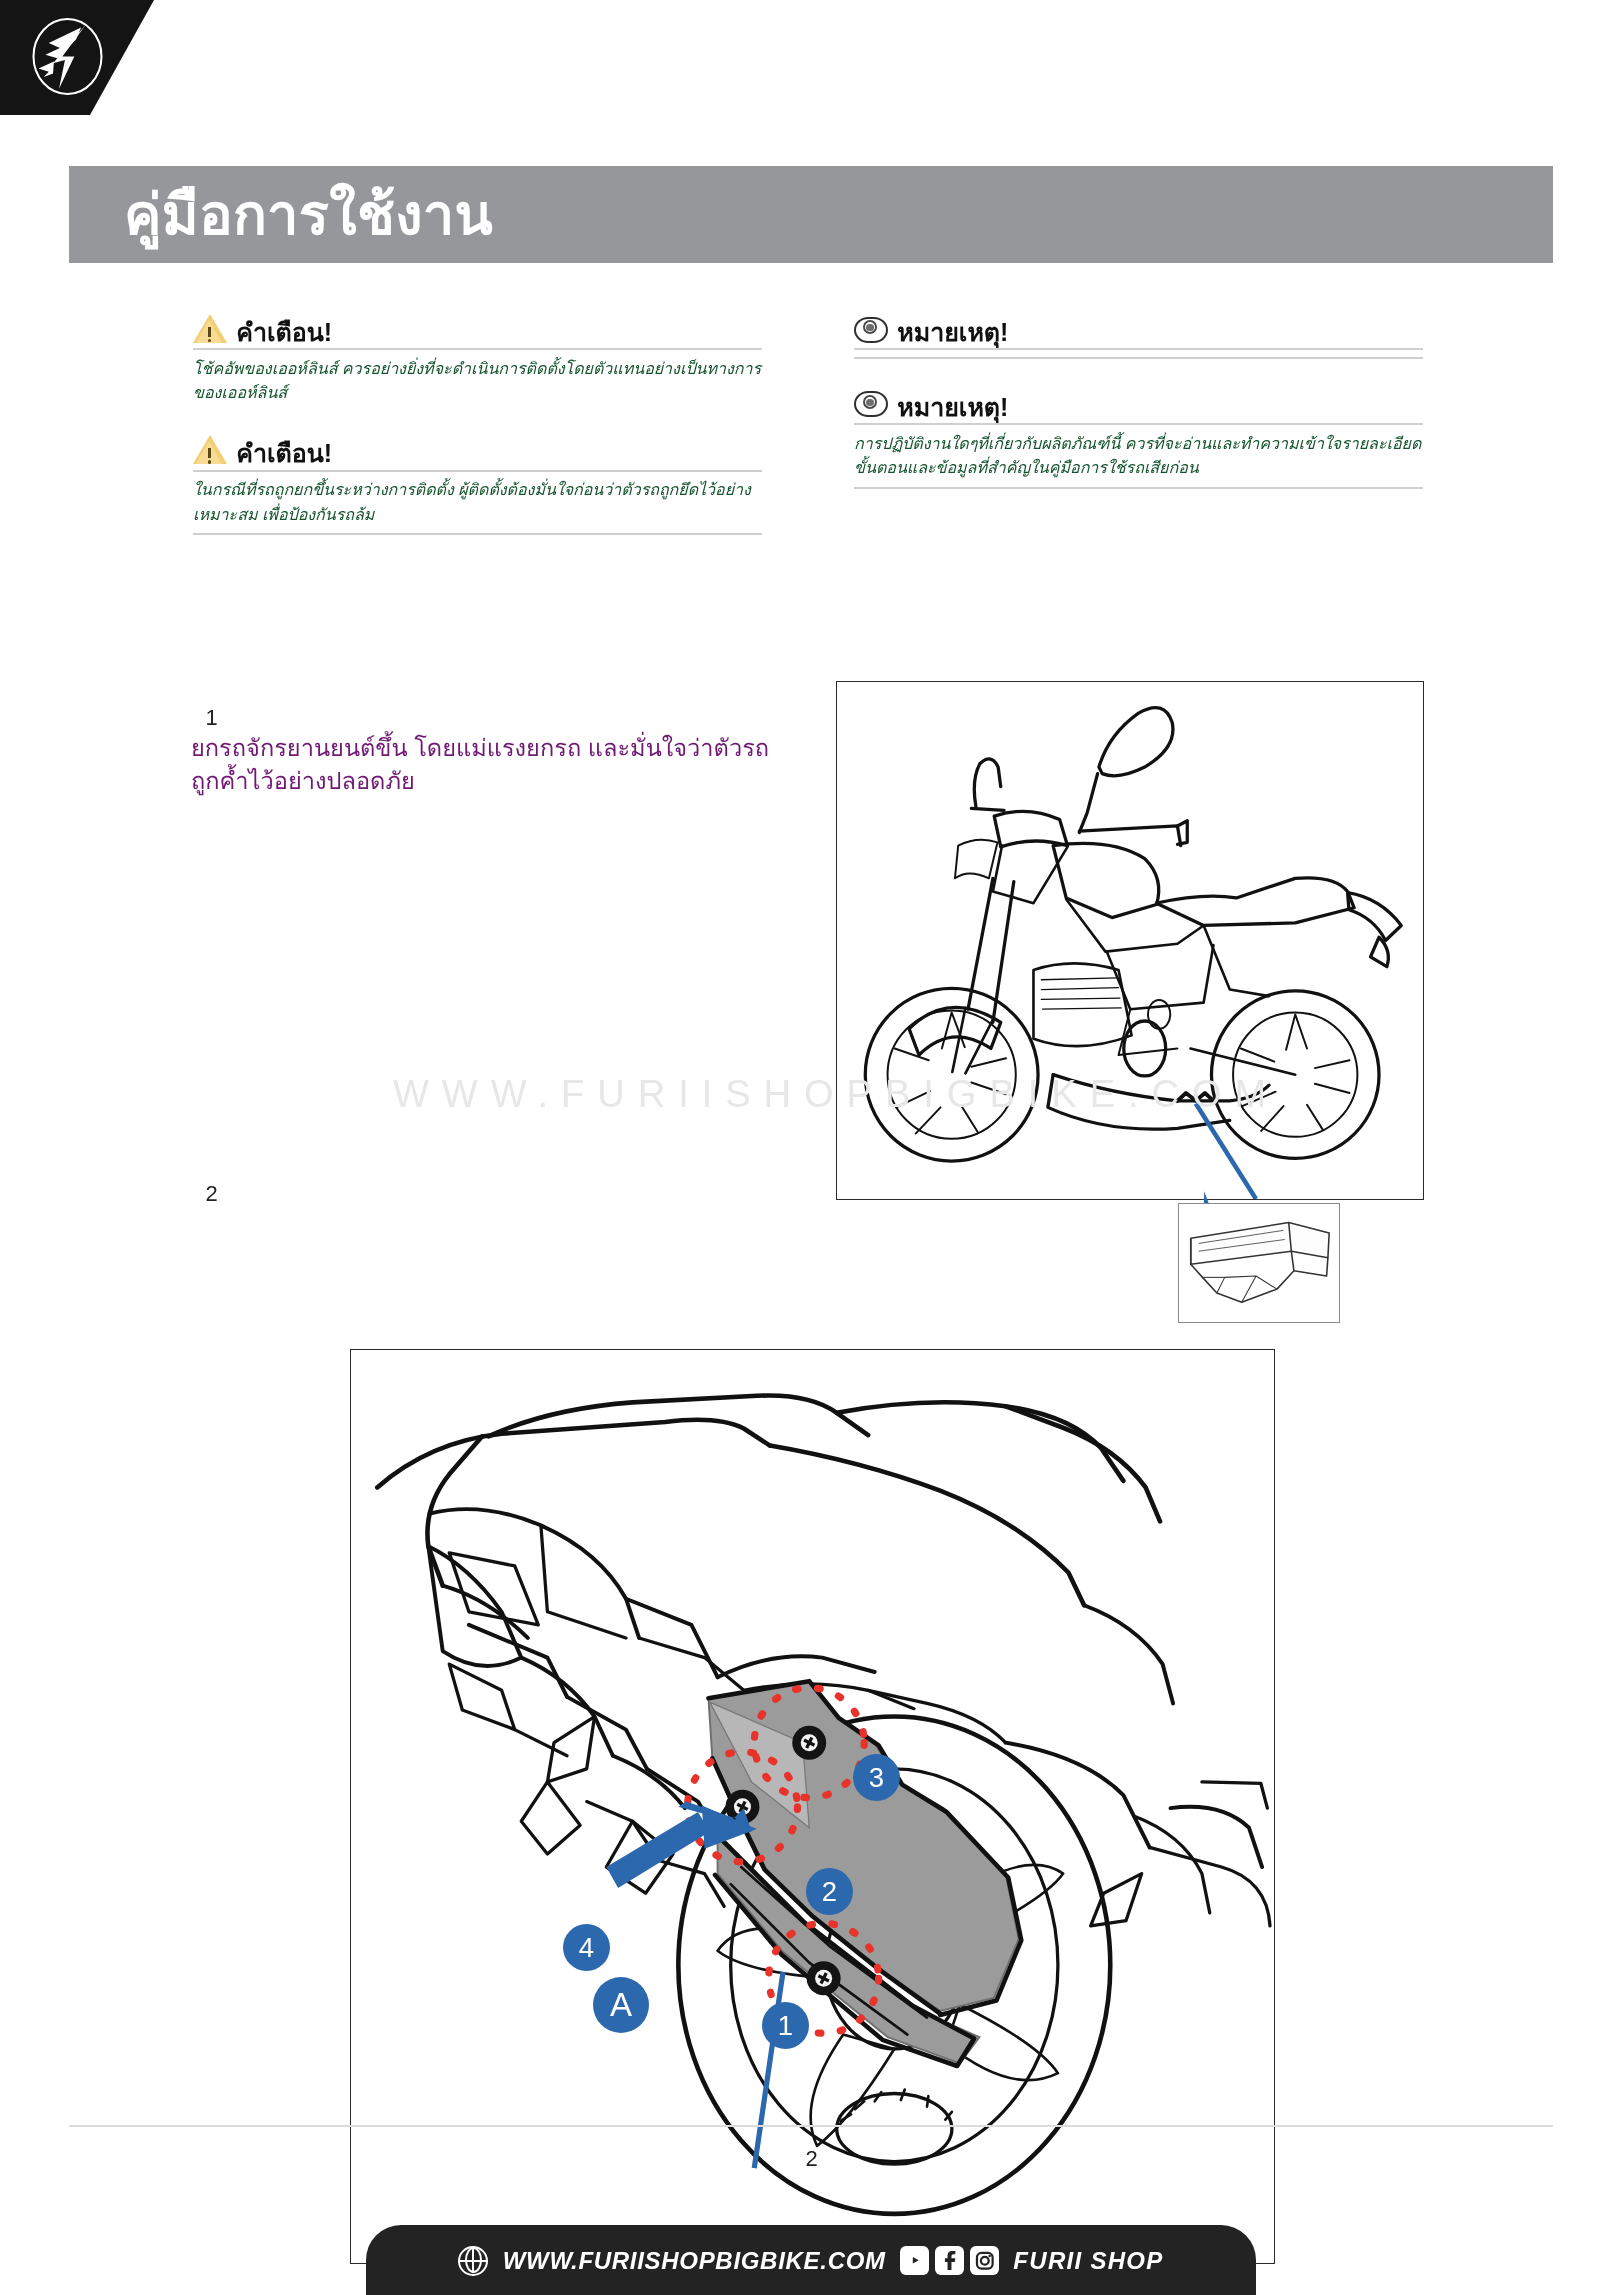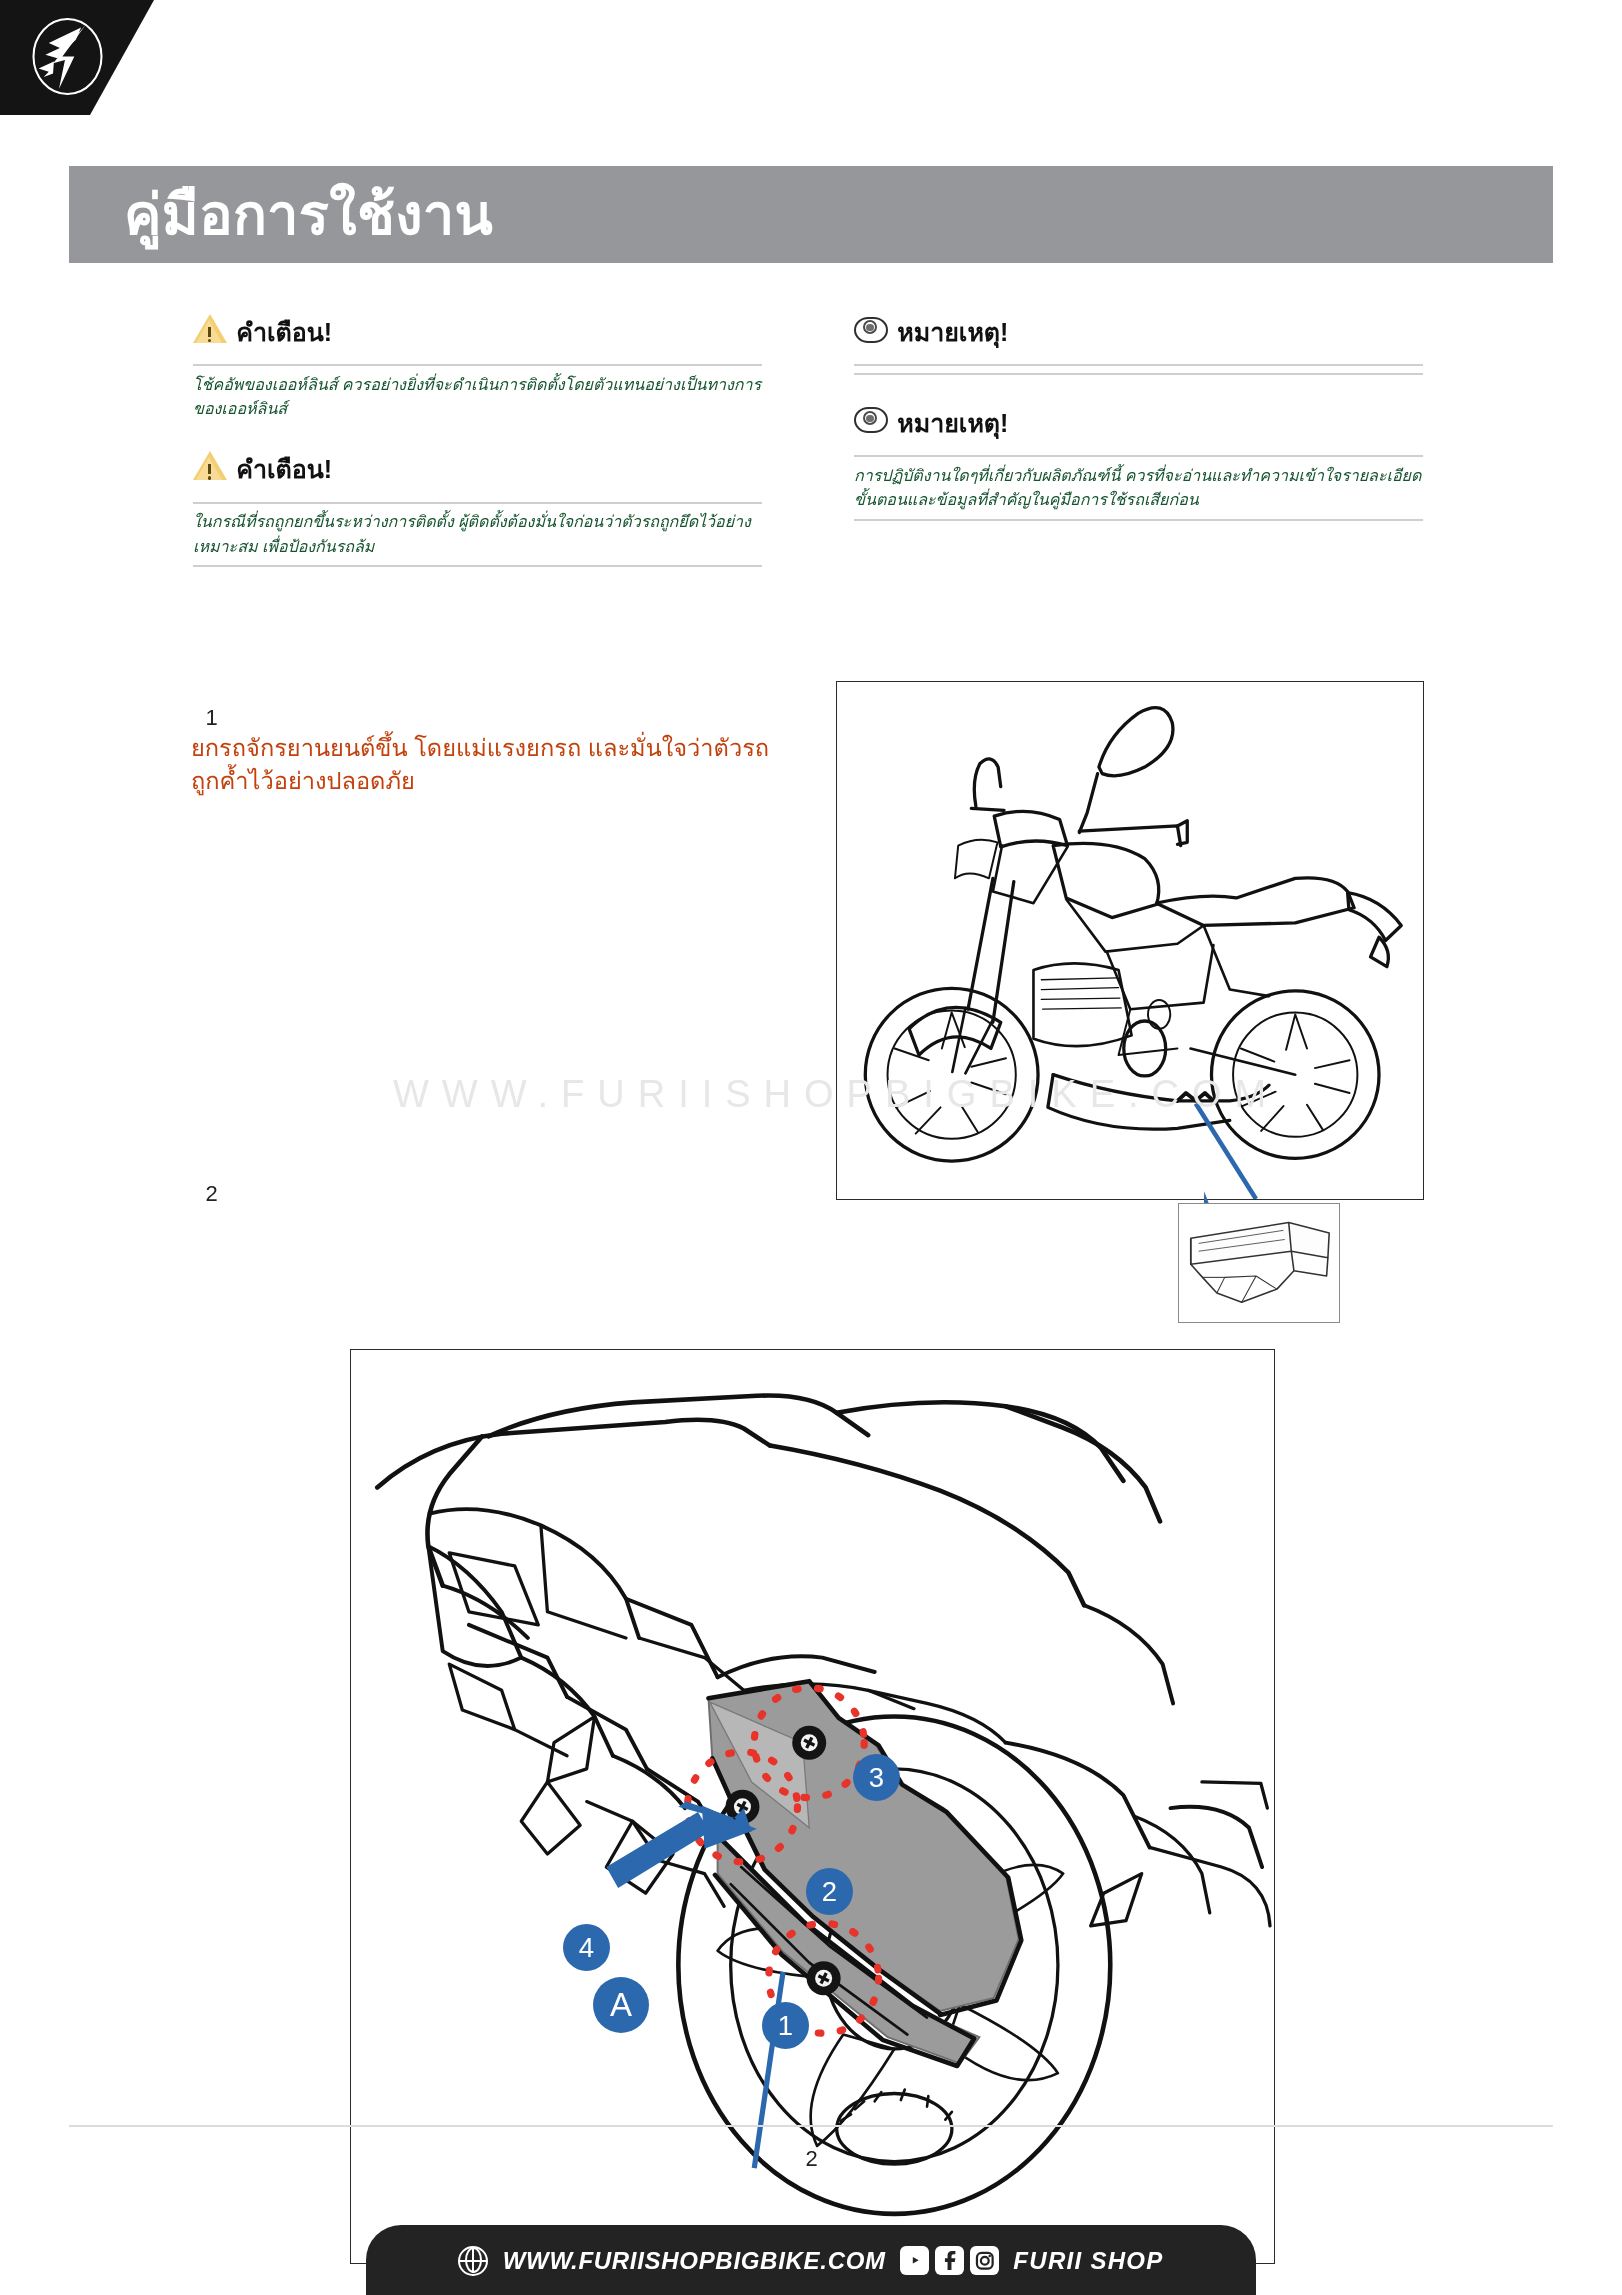--- a/index.html
+++ b/index.html
@@ -20,21 +20,21 @@
                 display:flex;align-items:center;
                 font-size:56px;font-weight:700;color:#ffffff;
                 letter-spacing:0.3px;line-height:1.05;white-space:nowrap;}
 
   
   .notices{position:absolute;left:193px;top:314px;width:1230px;}
   .notice-grid{display:flex;gap:92px;align-items:flex-start;}
   .notice-col{width:569px;}
   .notice{margin-bottom:30px;}
   .notice-head{display:flex;align-items:flex-end;gap:9.2px;
-               padding-bottom:19px;}
+               padding-bottom:3px;}
   .notice-head .glyph{flex:0 0 auto;width:34px;height:30px;position:relative;}
   .notice-title{font-size:25px;font-weight:700;color:#111;line-height:1;
                 transform:translateY(1.3px);}
   .rule{height:2px;background:#cfcfcf;margin:1.3px 0 6.5px 0;}
   .notice-body{font-size:16px;line-height:1.52;font-style:italic;color:#14532d;}
   .rule-bottom{height:2px;background:#cfcfcf;margin-top:6.5px;}
 
   
   .tri{position:absolute;left:0;top:0;width:0;height:0;
        border-left:17px solid transparent;border-right:17px solid transparent;
@@ -51,21 +51,21 @@
        border:2.6px solid #2f2f2f;border-radius:50% 50% 50% 50%/60% 60% 60% 60%;
        background:#fff;box-sizing:border-box;}
   .eye-i{position:absolute;left:8.5px;top:5.9px;width:14.4px;height:14.4px;
        border:2px solid #4a4a4a;border-radius:50%;box-sizing:border-box;}
   .eye-p{position:absolute;left:12.4px;top:9.8px;width:7.2px;height:7.2px;
        background:#6e6e6e;border-radius:50%;}
 
   
   .step{position:absolute;}
   .step-num{font-size:22px;color:#222;line-height:1;margin-left:14.4px;}
-  .step-text{font-size:23.6px;line-height:1.42;color:#c2410c;margin-top:2.6px;}
+  .step-text{font-size:23.6px;line-height:1.42;color:#701a75;margin-top:2.6px;}
 
   .step1{left:191px;top:707px;width:589px;}
   .step2{left:191px;top:1183px;width:537px;}
 
   .circ{display:inline-flex;align-items:center;justify-content:center;
         width:27.5px;height:27.5px;border:2px solid #111;border-radius:50%;
         font-size:17px;line-height:1;vertical-align:-3.9px;margin:0 1.3px;
         font-family:"Liberation Sans",sans-serif;}
 
   

